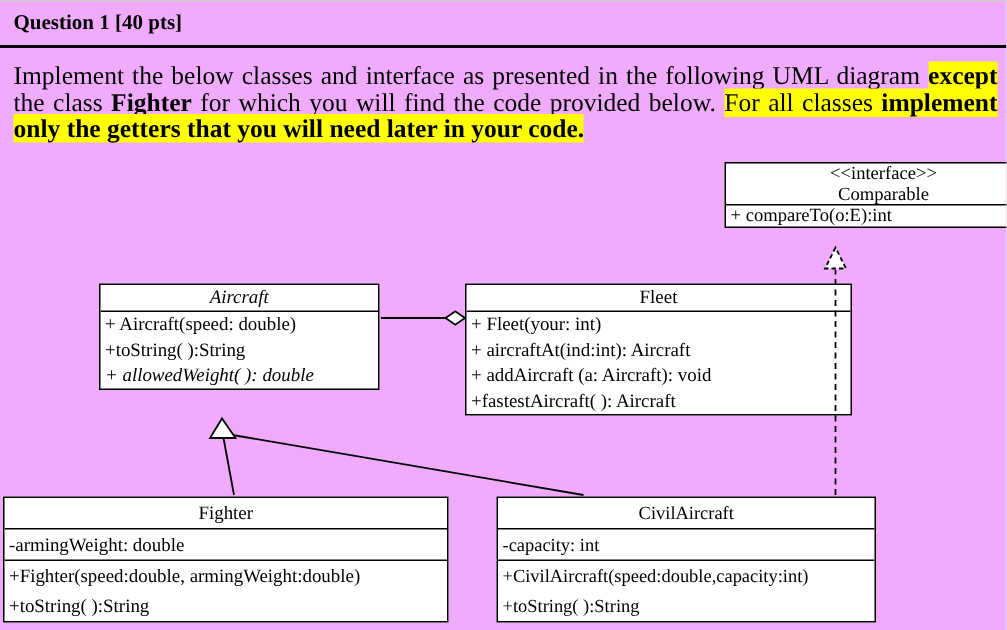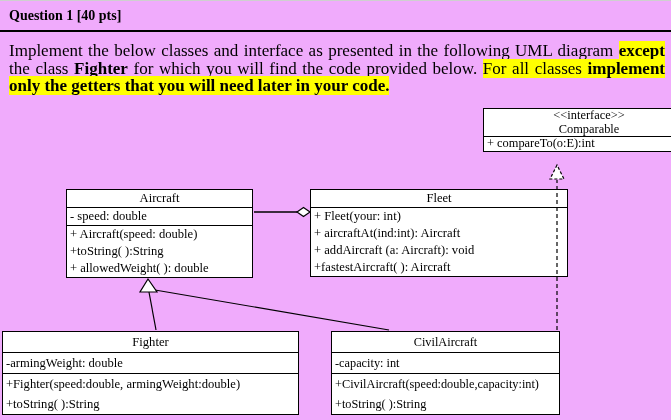--- a/index.html
+++ b/index.html
@@ -7,36 +7,36 @@
   body { font-family:"Liberation Serif", serif; color:#000; }
   .page { position:relative; width:671px; height:420px; background:#f0abfc; overflow:hidden;
           border-top:1px solid #cfcfcf; }
   .q-title { position:absolute; left:9px; top:7px; font-size:14px; font-weight:bold;
              font-family:"Liberation Serif", serif; }
   .rule { position:absolute; left:0; top:29px; width:671px; border-top:2px solid #000; }
   .q-para { position:absolute; left:9px; top:41px; width:656px; font-size:17px;
             line-height:17.5px; text-align:justify; }
   .hl { background:#ffff00; }
   .b  { font-weight:bold; }
-  .it { }
+  .it { font-style:italic; }
 
   .uml { position:absolute; border:1px solid #000; background:#fff; overflow:hidden; }
   .uml .row { padding:0 3px; white-space:nowrap; }
   .center { text-align:center; }
   .sep { border-bottom:1px solid #000; }
 
   .comparable { left:483px; top:107px; width:212px; font-size:12.4px; }
   .comparable .row { line-height:13.5px; }
   .aircraft   { left:66px;  top:188px; width:187px; font-size:12.6px; }
   .aircraft .row { line-height:17px; }
   .fleet      { left:310px; top:188px; width:258px; font-size:12.6px; }
   .fleet .row { line-height:17px; }
   .fighter    { left:2px;   top:330px; width:297px; font-size:12.6px; }
   .fighter .row { line-height:20px; }
-  .civil      { left:331px; top:330px; width:229px; font-size:12.3px; }
+  .civil      { left:331px; top:330px; width:253px; font-size:12.3px; }
   .civil .row { line-height:20px; }
 
   svg.connectors { position:absolute; left:0; top:0; width:671px; height:420px;
                    pointer-events:none; }
 </style>
 </head>
 <body>
 
 <div class="page">
 
@@ -46,21 +46,20 @@
   <p class="q-para"><span>Implement the below classes and interface as presented in the following UML diagram </span><span class="hl b">except</span><span> the class </span><span class="b">Fighter</span><span> for which you will find the code provided below. </span><span class="hl">For all classes </span><span class="hl b">implement only the getters that you will need later in your code.</span></p>
 
   <div class="uml comparable">
     <div class="row center">&lt;&lt;interface&gt;&gt;</div>
     <div class="row center sep">Comparable</div>
     <div class="row">+ compareTo(o:E):int</div>
   </div>
 
   <div class="uml aircraft">
     <div class="row center it sep">Aircraft</div>
-    <div class="row sep">- speed: double</div>
     <div class="row">+ Aircraft(speed: double)</div>
     <div class="row">+toString( ):String</div>
     <div class="row it">+ allowedWeight( ): double</div>
   </div>
 
   <div class="uml fleet">
     <div class="row center sep">Fleet</div>
     <div class="row">+ Fleet(your: int)</div>
     <div class="row">+ aircraftAt(ind:int): Aircraft</div>
     <div class="row">+ addAircraft  (a: Aircraft): void</div>

